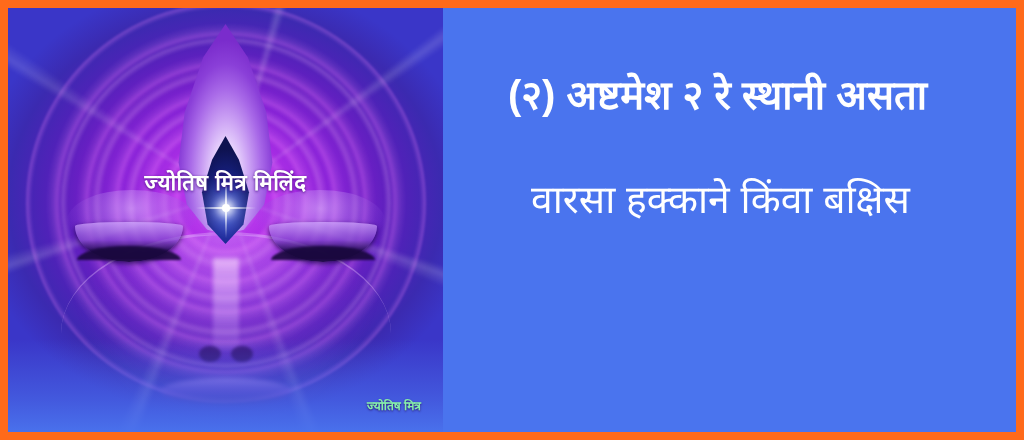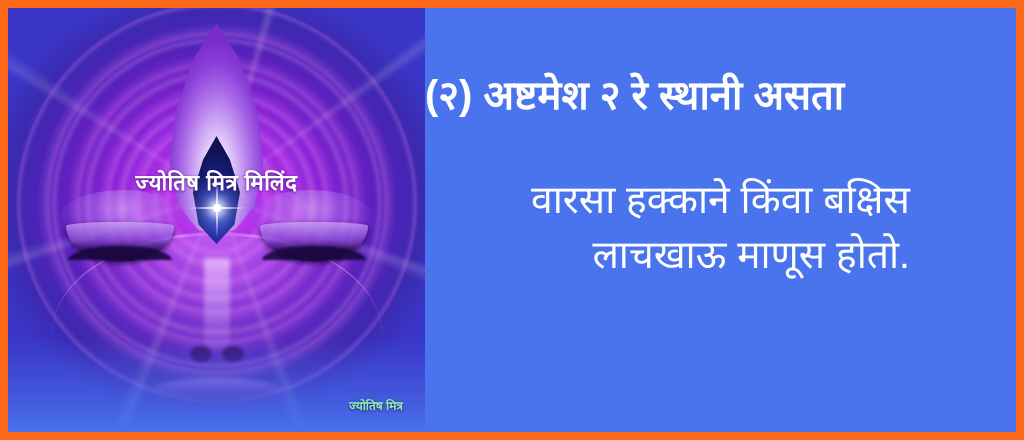--- a/index.html
+++ b/index.html
@@ -23,20 +23,21 @@
 
   
   .image-panel {
     position: absolute;
     left: 0;
     top: 0;
     width: 417px;
     height: 424px;
     overflow: hidden;
     background: #3b2a8f;
+    padding-left: 18px;
   }
   .image-fade {
     position: absolute;
     inset: 0;
     background:
       linear-gradient(to bottom,
         rgba(74,116,238,0) 78%,
         rgba(74,116,238,0.55) 92%,
         rgba(74,116,238,0.95) 100%);
     z-index: 40;
@@ -287,36 +288,36 @@
     bottom: 0;
     display: flex;
     flex-direction: column;
     align-items: center;
   }
   .headline {
     width: 100%;
     box-sizing: border-box;
     padding: 0 6px 0 0;
     margin-top: 62px;
-    text-align: left;
+    text-align: center;
     color: #ffffff;
     font-size: 40px;
     font-weight: 700;
     line-height: 1.25;
     white-space: nowrap;
   }
   .body-block {
     margin-top: 52px;
     text-align: center;
     color: #ffffff;
     font-size: 39px;
     font-weight: 400;
     line-height: 1.42;
   }
-  .body-line { white-space: nowrap; text-align: right; }
+  .body-line { white-space: nowrap; }
 </style>
 </head>
 <body>
 
 <div class="slide">
 
   <div class="image-panel">
     <div class="img-inner">
       <div class="rays"></div>
       <div class="rings"></div>
@@ -345,17 +346,16 @@
 
     <div class="wm-main">ज्योतिष मित्र मिलिंद</div>
     <div class="wm-small">ज्योतिष मित्र</div>
   </div>
 
   <div class="text-area">
     <div class="headline">(२) अष्टमेश २ रे स्थानी असता</div>
 
     <div class="body-block">
       <div class="body-line">वारसा हक्काने किंवा बक्षिस</div>
-      <div class="body-line">लाचखाऊ माणूस होतो.</div>
     </div>
   </div>
 
 </div>
 
 </body></html>

